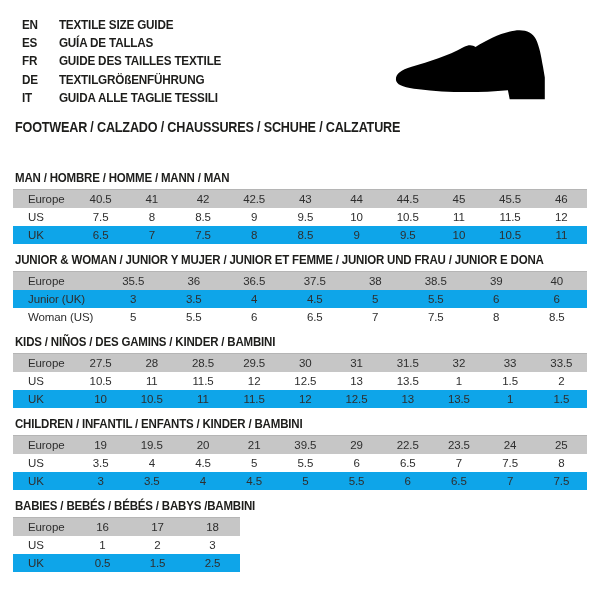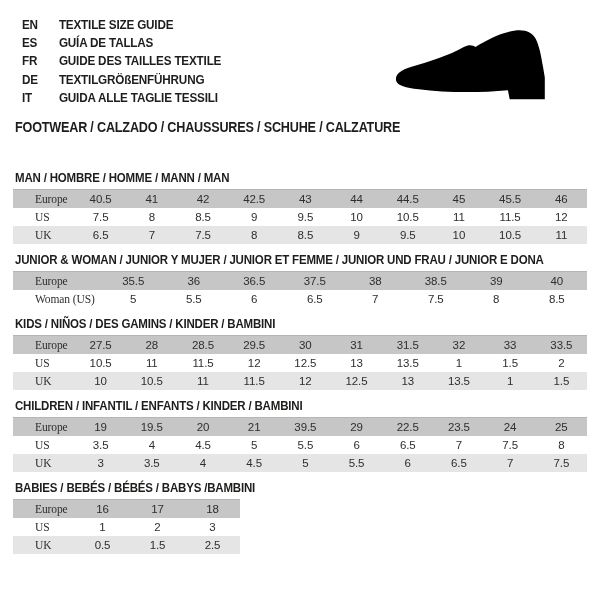--- a/index.html
+++ b/index.html
@@ -53,24 +53,24 @@
     border-top: 1px solid #b5b5b5;
   }
   table.size-table.narrow { width: 227px; }
   .size-table td {
     height: 18px; padding: 0;
     font-size: 11.5px; line-height: 18px;
     text-align: center; color: #2e2e2e;
     letter-spacing: -0.1px;
     overflow: hidden; white-space: nowrap;
   }
-  .size-table td.label { text-align: left; padding-left: 22px; width: 62px; color: #2e2e2e; font-family: Liberation Serif, serif; }
+  .size-table td.label { text-align: left; padding-left: 15px; width: 62px; color: #2e2e2e; }
   .size-table.wide-label td.label { width: 90px; }
   .size-table tr.header-row td { background: #c6c6c6; }
-  .size-table tr.alt td { background: #e5e5e5; }
+  .size-table tr.alt td { background: #0ea5e9; }
 </style>
 </head>
 <body>
 
 <div class="page">
 
   <div class="header">
     <div class="lang-list">
   <div class="lang-row">
     <span class="lang-code">EN</span>
@@ -174,20 +174,31 @@
               <td class="label">Europe</td>
               <td>35.5</td>
               <td>36</td>
               <td>36.5</td>
               <td>37.5</td>
               <td>38</td>
               <td>38.5</td>
               <td>39</td>
               <td>40</td>
             </tr>
+            <tr class="alt">
+              <td class="label">Junior (UK)</td>
+              <td>3</td>
+              <td>3.5</td>
+              <td>4</td>
+              <td>4.5</td>
+              <td>5</td>
+              <td>5.5</td>
+              <td>6</td>
+              <td>6</td>
+            </tr>
             <tr>
               <td class="label">Woman (US)</td>
               <td>5</td>
               <td>5.5</td>
               <td>6</td>
               <td>6.5</td>
               <td>7</td>
               <td>7.5</td>
               <td>8</td>
               <td>8.5</td>

